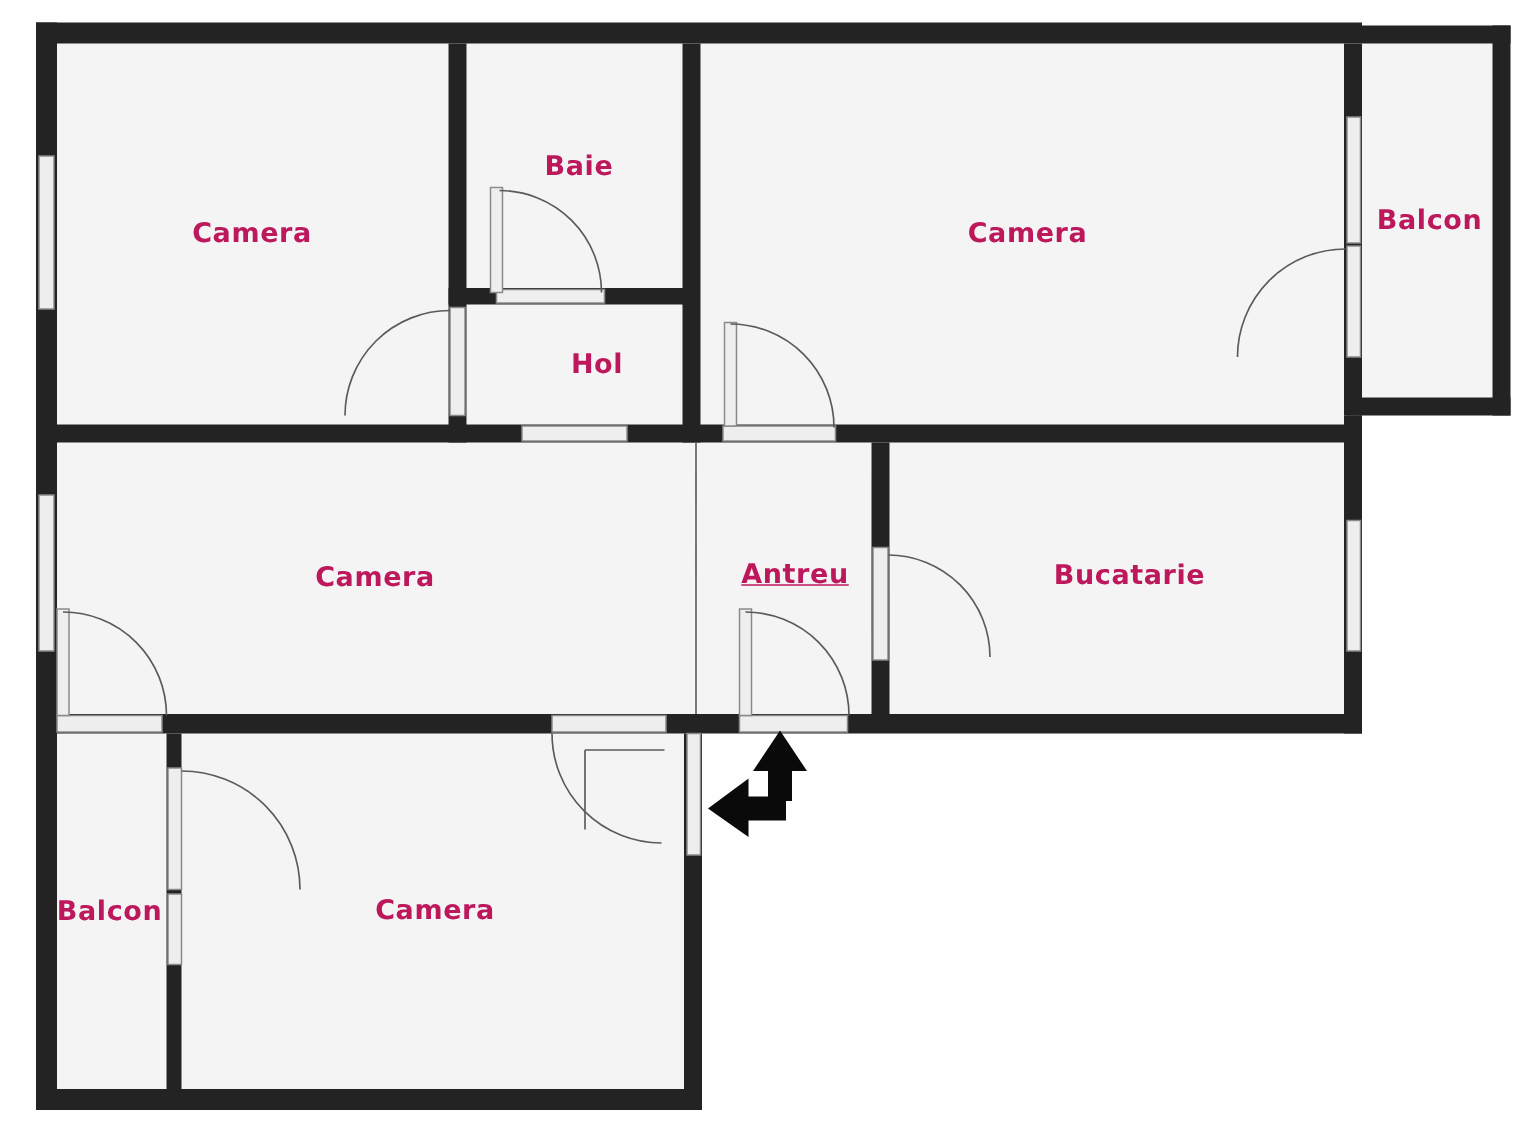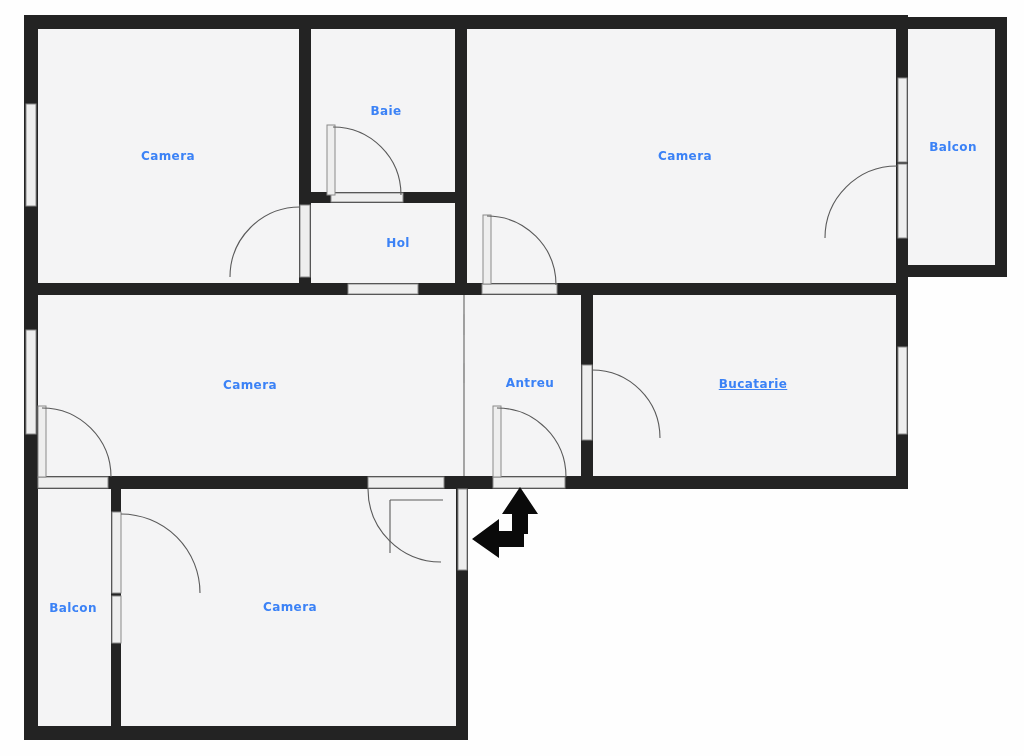--- a/index.html
+++ b/index.html
@@ -4,22 +4,22 @@
 <style>
   html,body { margin:0; padding:0; background:#ffffff; }
   #plan {
     position:relative; width:1024px; height:756px;
     background:#fefefe; overflow:hidden;
     font-family:"DejaVu Sans","Liberation Sans",sans-serif;
   }
   #plan svg { position:absolute; left:0; top:0; }
   .room-label {
     position:absolute; transform:translate(-50%,-50%);
-    font-weight:bold; font-size:12px; letter-spacing:0.4px;
-    color:#3b82f6; white-space:nowrap;
+    font-weight:bold; font-size:18px; letter-spacing:0.4px;
+    color:#be185d; white-space:nowrap;
   }
   .watermark {
     position:absolute; left:495px; top:372px; transform:translate(-50%,-50%);
     font-weight:bold; font-size:152px; letter-spacing:14px;
     color:rgba(40,40,40,0.055); white-space:nowrap; user-select:none;
   }
   .openings rect { stroke:#8a8a8a; stroke-width:1; }
   .door-arcs path, .door-arcs line { fill:none; stroke:#5a5a5a; stroke-width:1.1; }
   .divider-line { stroke:#9a9a9a; stroke-width:1.5; }
 </style>
@@ -107,18 +107,18 @@
       <polygon points="472,539 499,519 499,531 524,531 524,547 499,547 499,558"></polygon>
     </g>
   </svg>
 
   <div class="room-label" style="left:168px; top:156px;">Camera</div>
   <div class="room-label" style="left:386px; top:111px;">Baie</div>
   <div class="room-label" style="left:398px; top:243px;">Hol</div>
   <div class="room-label" style="left:685px; top:156px;">Camera</div>
   <div class="room-label" style="left:953px; top:147px;">Balcon</div>
   <div class="room-label" style="left:250px; top:385px;">Camera</div>
-  <div class="room-label" style="left:530px; top:383px;">Antreu</div>
-  <div class="room-label" style="left:753px; top:384px;text-decoration:underline;">Bucatarie</div>
+  <div class="room-label" style="left:530px; top:383px;text-decoration:underline;">Antreu</div>
+  <div class="room-label" style="left:753px; top:384px;">Bucatarie</div>
   <div class="room-label" style="left:73px;  top:608px;">Balcon</div>
   <div class="room-label" style="left:290px; top:607px;">Camera</div>
 
 </div>
 
 </body></html>

